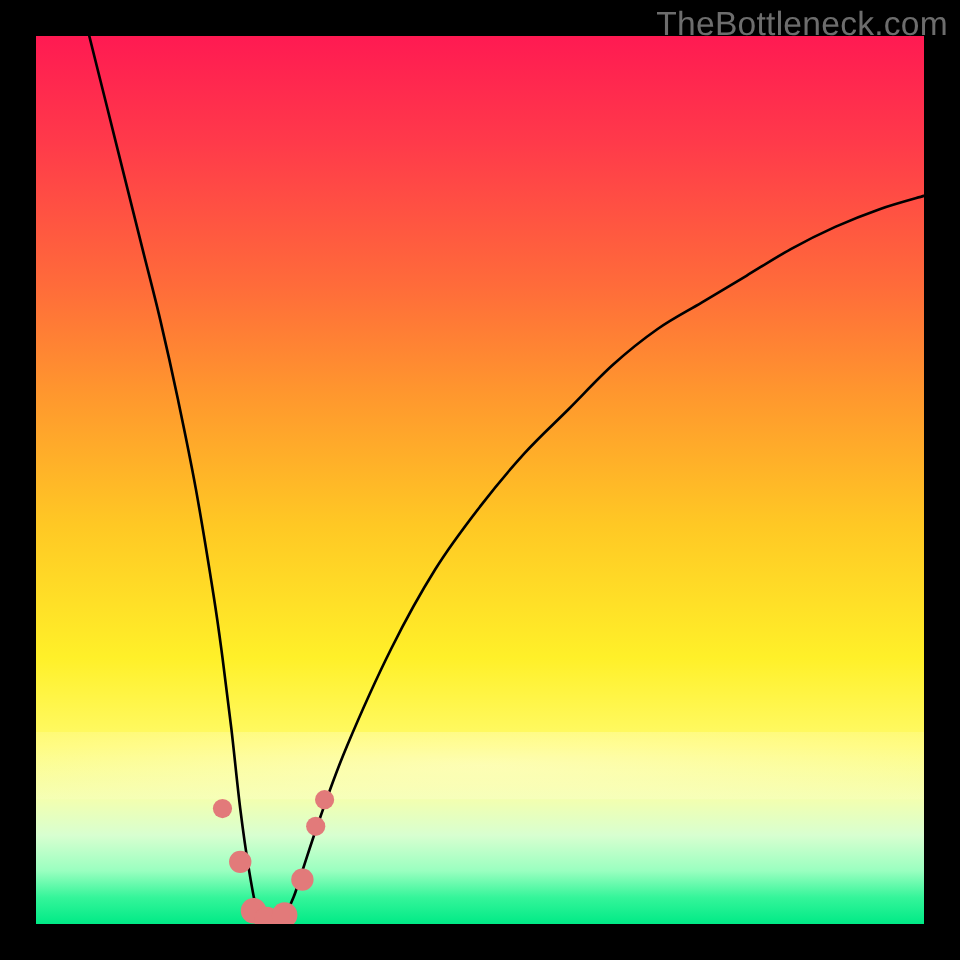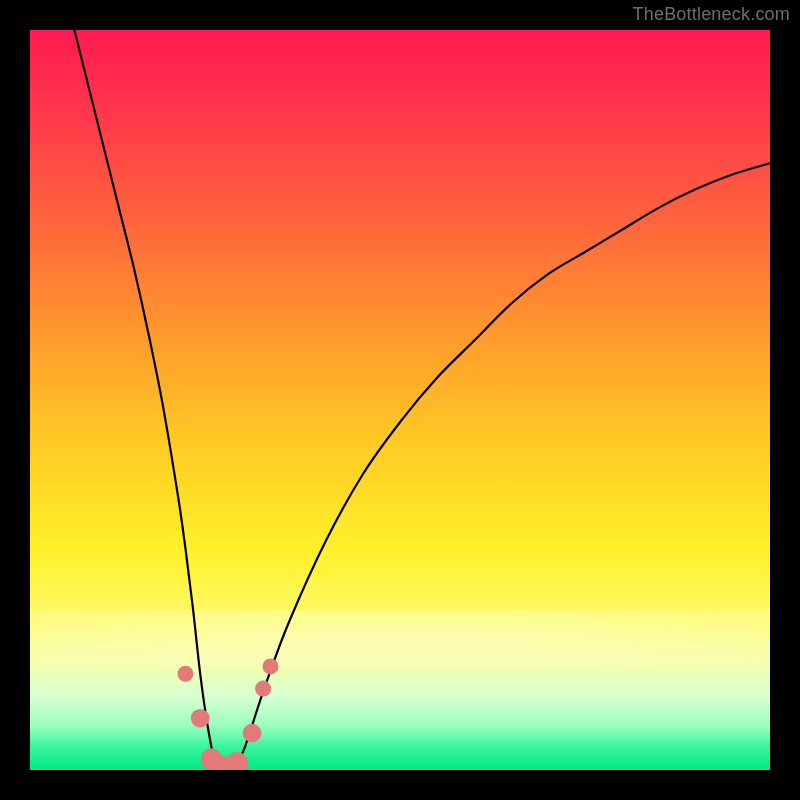--- a/index.html
+++ b/index.html
@@ -59,21 +59,21 @@
   svg.curve {
     position: absolute;
     left: 0; top: 0;
     width: 100%; height: 100%;
   }
   .watermark {
     position: absolute;
     top: 4px;
     right: 10px;
     color: #6d6d6d;
-    font-size: 18px;
+    font-size: 28px;
     font-weight: 500;
     letter-spacing: 0.2px;
     user-select: none;
   }
 </style>
 </head>
 <body>
 
 <div class="stage">
   <div class="watermark">TheBottleneck.com</div>

